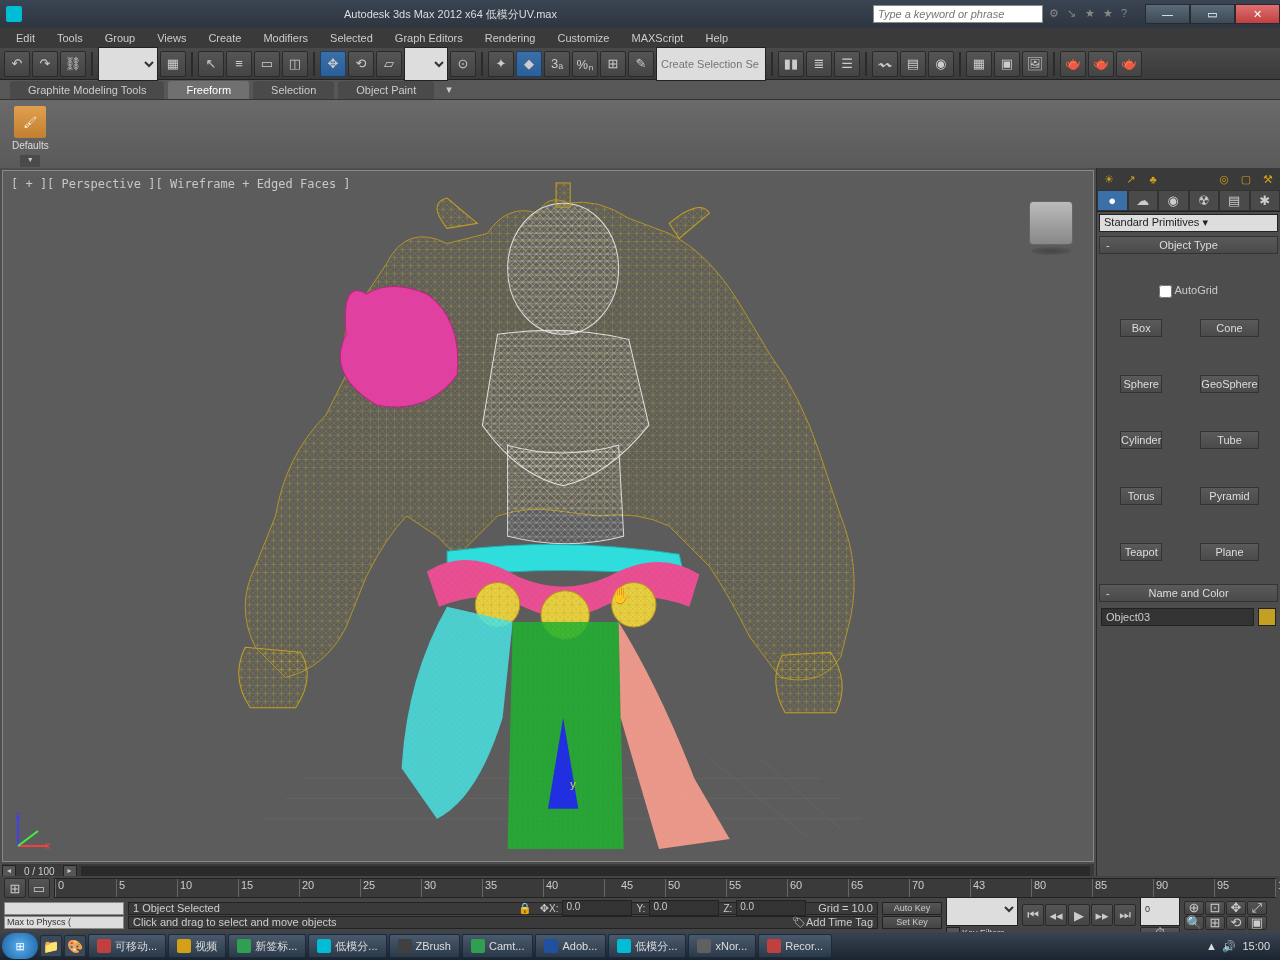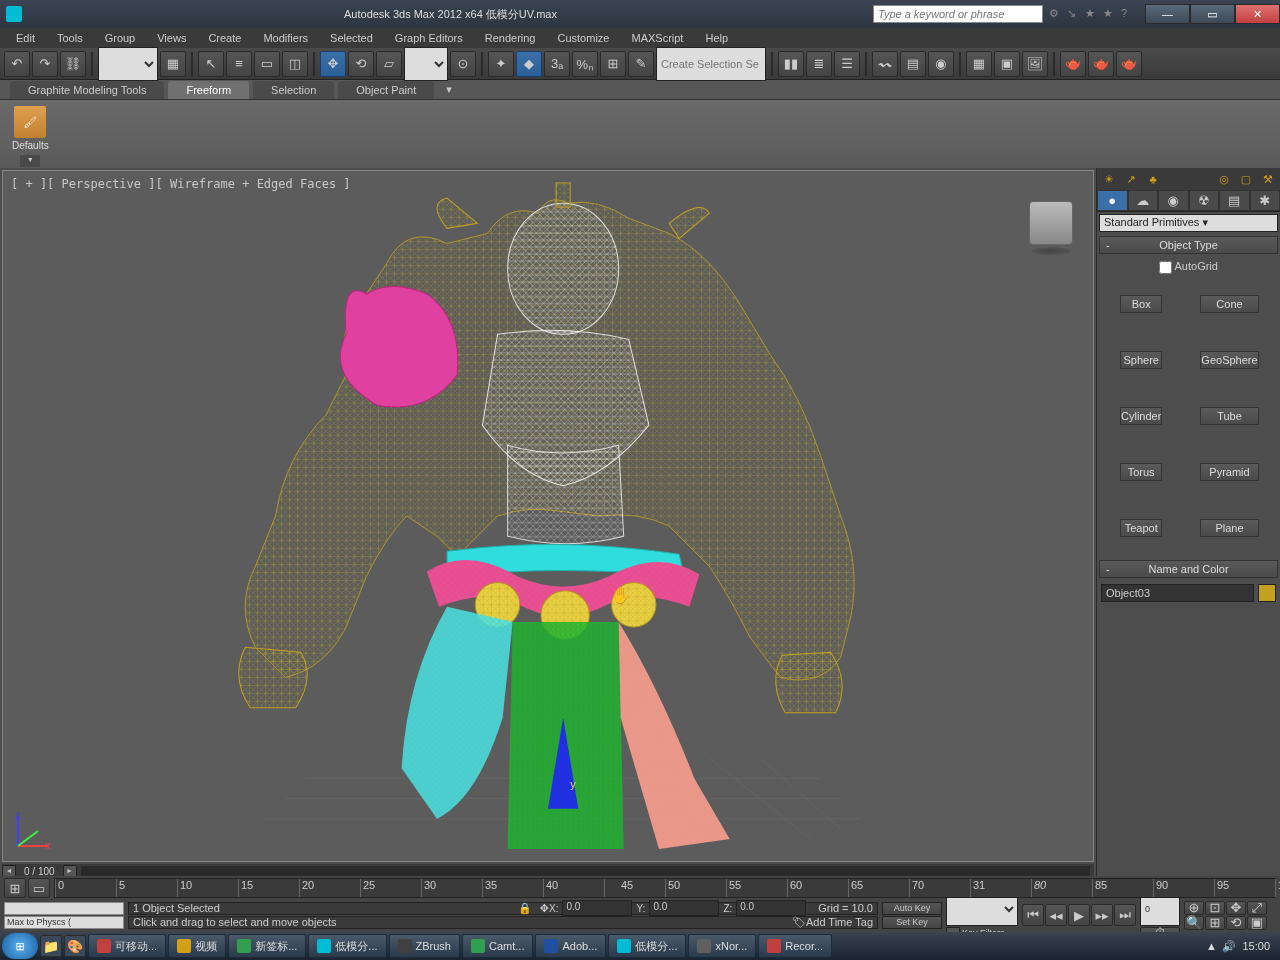--- a/index.html
+++ b/index.html
@@ -64,21 +64,21 @@
 .cmd-icons span { width:16px; height:16px; display:flex; align-items:center; justify-content:center; }
 .cmd-tabs { height: 22px; display: flex; background: #4a4a4a; border-bottom:1px solid #222; }
 .cmd-tab { flex:1; display:flex; align-items:center; justify-content:center; color:#ccc; font-size:13px; border:1px solid #333; }
 .cmd-tab.active { background: #3a6fa8; color:#fff; }
 .cmd-drop { margin: 2px; height: 18px; background: #ddd; border:1px solid #222; padding: 1px 4px; color:#222; }
 .rollout-hdr { background: linear-gradient(#5a5a5a,#4a4a4a); color:#ddd; text-align:center; padding:2px; border:1px solid #333; margin:2px; position:relative; }
 .rollout-hdr .minus { position:absolute; left:6px; }
 .rollout-body { padding: 2px 4px; }
 .rbtn { height: 18px; background: linear-gradient(#5a5a5a,#4a4a4a); border:1px solid #333; color:#ddd; text-align:center; line-height:16px; margin:19px; }
 .rgrid { display:grid; grid-template-columns:1fr 1fr; gap:0; }
-.autogrid { text-align:center; color:#ccc; padding:2px; }
+.autogrid { text-align:center; color:#ccc; padding:2px;margin-top:24px; }
 .autogrid input { vertical-align:middle; }
 .name-row { display:flex; align-items:center; gap:4px; padding:4px; }
 .name-row input { flex:1; height:18px; background:#333; border:1px solid #222; color:#ccc; padding:0 4px; }
 .name-row .swatch { width:18px; height:18px; background:#c4a020; border:1px solid #222; }
 
 
 .bottom { position:absolute; bottom:28px; left:0; right:0; height:56px; background:#444; display:flex; flex-direction:column; }
 .timeline { height:24px; display:flex; align-items:center; padding:0 4px; gap:4px; }
 .tl-icons { display:flex; gap:2px; }
 .tl-icons .tbtn { width:22px; height:20px; }
@@ -355,22 +355,22 @@
         <div class="tick" style="left: 25%;">25</div>
         <div class="tick" style="left: 30%;">30</div>
         <div class="tick" style="left: 35%;">35</div>
         <div class="tick" style="left: 40%;">40</div>
         <div class="tick" style="left: 45%; padding-left: 16px;">45</div>
         <div class="tick" style="left: 50%;">50</div>
         <div class="tick" style="left: 55%;">55</div>
         <div class="tick" style="left: 60%;">60</div>
         <div class="tick" style="left: 65%;">65</div>
         <div class="tick" style="left: 70%;">70</div>
-        <div class="tick" style="left: 75%;">31</div>
-        <div class="tick" style="left: 80%; font-style: italic;">80</div>
+        <div class="tick" style="left: 75%;">43</div>
+        <div class="tick" style="left: 80%;">80</div>
         <div class="tick" style="left: 85%;">85</div>
         <div class="tick" style="left: 90%;">90</div>
         <div class="tick" style="left: 95%;">95</div>
         <div class="tick" style="left: 100%;">100</div>
       </div>
   </div>
   <div class="status-row">
     <div class="status-left">
       <div class="sl"></div>
       <div class="sl" style="color:#333">Max to Physcs (</div>

